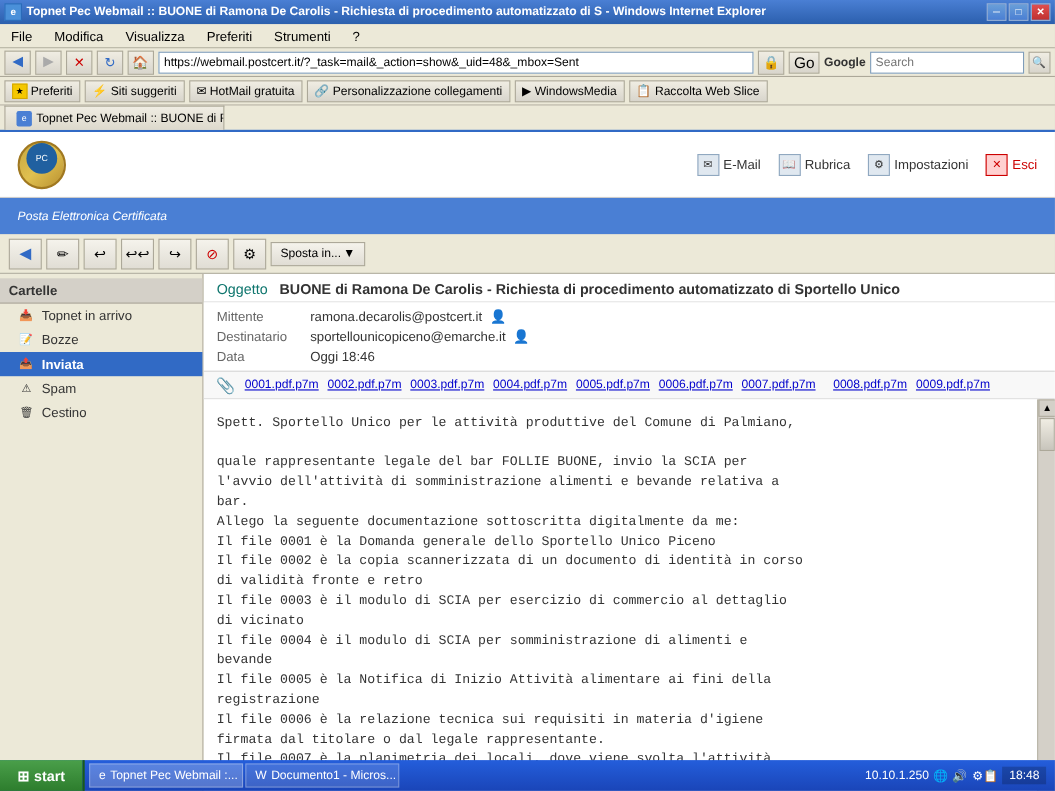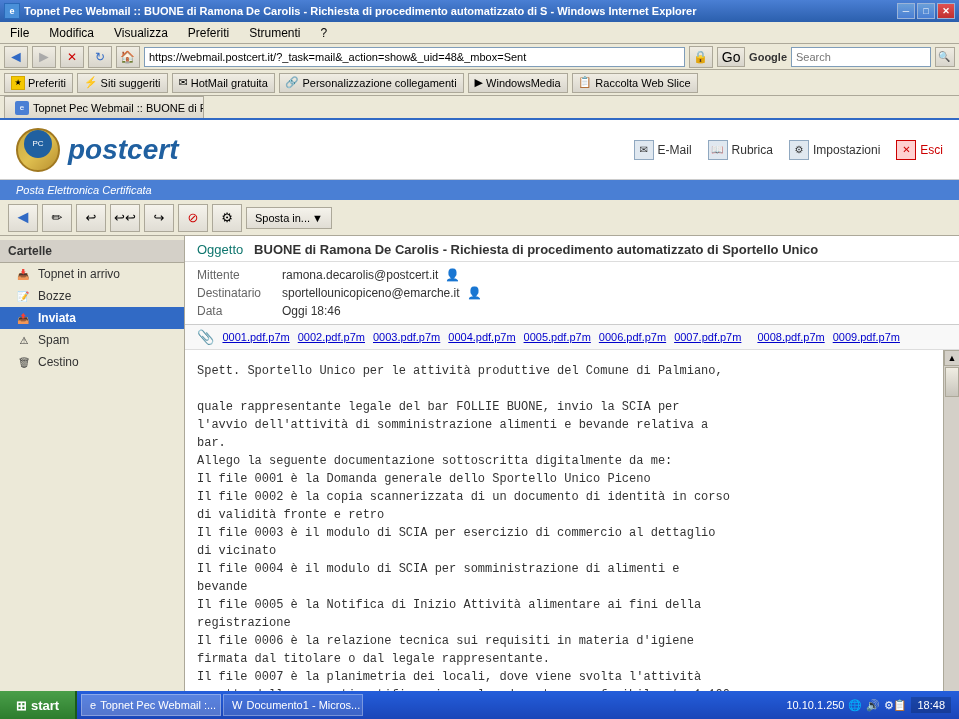--- a/index.html
+++ b/index.html
@@ -94,21 +94,21 @@
     .logo-inner { width: 28px; height: 28px; border-radius: 50%; background: #2060a0; display: flex; align-items: center; justify-content: center; font-size: 8px; color: white; }
     .logo-text { font-size: 28px; font-weight: bold; color: #2060a0; font-style: italic; }
     .logo-text span { color: #2060a0; }
     .header-actions { display: flex; gap: 16px; align-items: center; font-size: 12px; }
     .header-action { display: flex; align-items: center; gap: 4px; cursor: pointer; color: #333; }
     .header-action-icon { width: 20px; height: 20px; background: #e0e8f0; border: 1px solid #90a8c0; display: flex; align-items: center; justify-content: center; font-size: 10px; }
 
     
     .sub-header {
       background: #4a7fd4;
-      height: 20px;
+      height: 33px;
       display: flex;
       align-items: center;
       padding: 0 16px;
       color: white;
       font-size: 11px;
       font-style: italic;
     }
 
     
     .email-toolbar {
@@ -308,23 +308,20 @@
   <div class="tab">
     <div class="tab-icon">e</div>
     <span>Topnet Pec Webmail :: BUONE di Ramona De Carolis - ...</span>
   </div>
 </div>
 
 <div class="postcert-header">
   <div class="postcert-logo">
     <div class="logo-circle">
       <div class="logo-inner">PC</div>
-    </div>
-    <div class="logo-text">
-      <span style="color:#2060a0;">post</span><span style="color:#2060a0;">cert</span>
     </div>
   </div>
   <div class="header-actions">
     <div class="header-action">
       <div class="header-action-icon">✉</div>
       <span>E-Mail</span>
     </div>
     <div class="header-action">
       <div class="header-action-icon">📖</div>
       <span>Rubrica</span>

